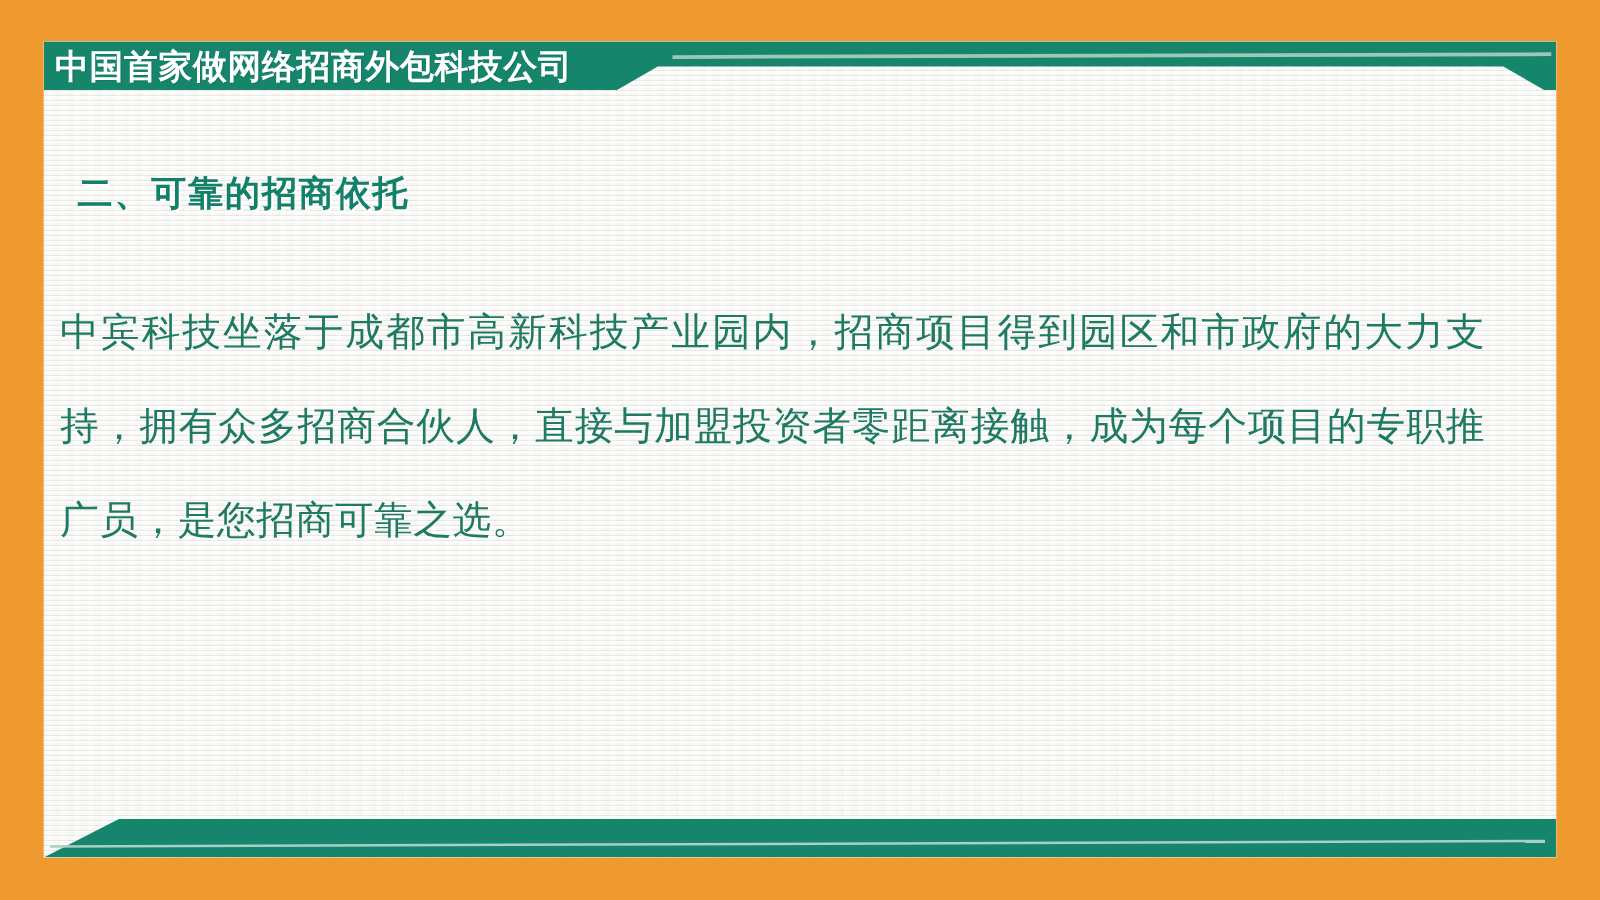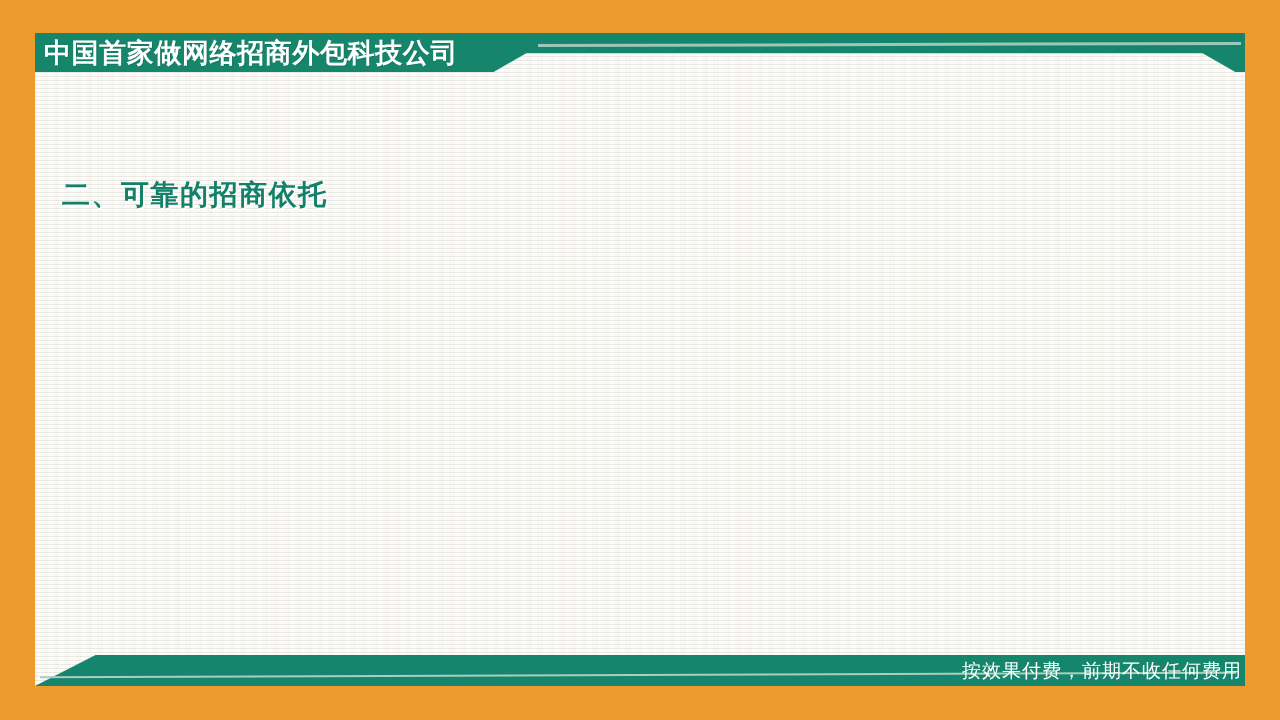--- a/index.html
+++ b/index.html
@@ -87,21 +87,20 @@
   .section-heading {
     position: absolute;
     left: 62px;
     top: 136px;
     color: #13806A;
     font-size: 28px;
     font-weight: bold;
     letter-spacing: 1.5px;
     white-space: nowrap;
     text-shadow: 1.5px 1.5px 0 rgba(255,255,255,0.95);
-    margin-top: 40px;
   }
 
   
   .body-text {
     position: absolute;
     left: 48px;
     top: 228px;
     width: 1140px;
     color: #1E7A63;
     font-family: "Liberation Serif", "DejaVu Serif", serif;
@@ -150,18 +149,18 @@
 <div id="slide">
 
   <div class="paper"></div>
 
   <div class="header-band"></div>
   <div class="header-rule"></div>
   <div class="header-title">中国首家做网络招商外包科技公司</div>
 
   <div class="section-heading">二、可靠的招商依托</div>
 
+  <div class="body-text">中宾科技坐落于成都市高新科技产业园内，招商项目得到园区和市政府的大力支持，拥有众多招商合伙人，直接与加盟投资者零距离接触，成为每个项目的专职推广员，是您招商可靠之选。</div>
 
   <div class="footer-band"></div>
   <div class="footer-rule"></div>
-  <div class="footer-text">按效果付费，前期不收任何费用</div>
 
 </div>
 
 </body></html>

